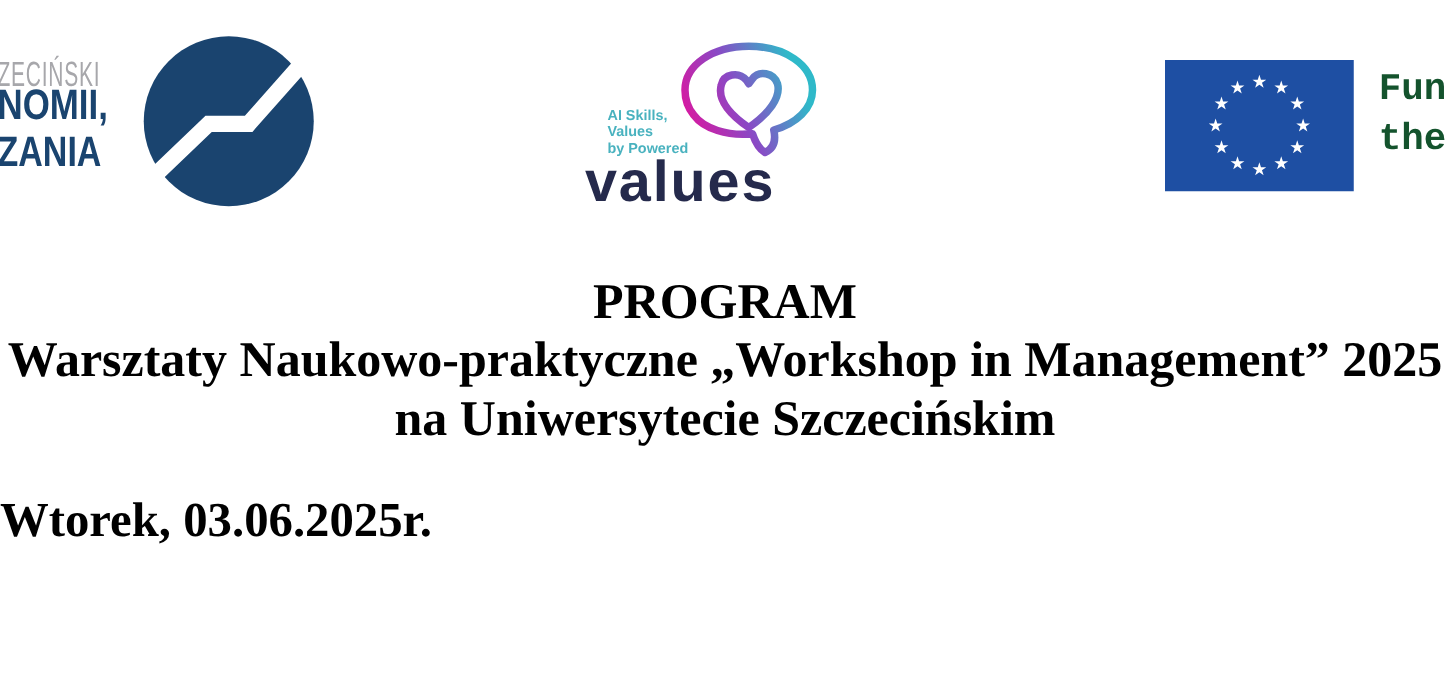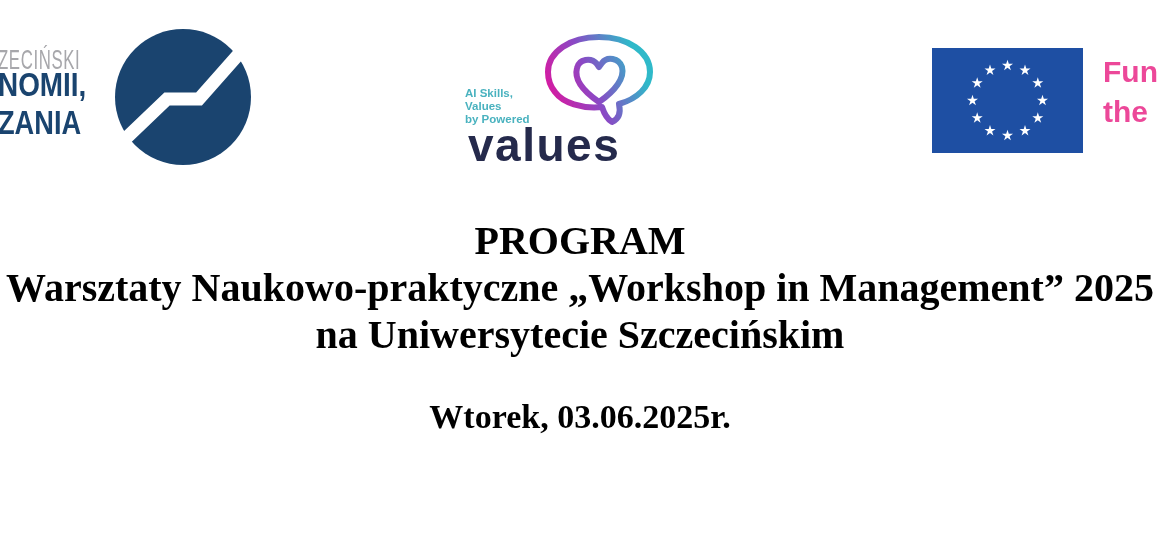--- a/index.html
+++ b/index.html
@@ -32,56 +32,56 @@
   }
   .uni-frag-3 {
     left: -2px; top: 103px;
     font-size: 34px; font-weight: bold;
     color: #1a446f; transform: scaleX(0.80);
   }
   .uni-mark { left: 112px; top: 26px; }
 
   
   .values-tagline {
-    left: 465px; top: 87px;
+    left: 486px; top: 87px;
     font-family: "Liberation Sans", sans-serif;
     font-size: 11.5px; font-weight: bold;
     line-height: 13px; color: #49b2bf;
     white-space: nowrap;
   }
   .values-bubble { left: 541px; top: 30px; }
   .values-wordmark {
     left: 468px; top: 116px;
     font-family: "Liberation Sans", sans-serif;
     font-size: 46px; font-weight: 600;
     line-height: 58px; letter-spacing: 1.5px;
     color: #252a4c; white-space: nowrap;
   }
 
   
   .eu-flag { left: 932px; top: 48px; width: 151px; height: 105px; background: #1e4fa3; }
   .eu-text {
     left: 1103px; top: 52px;
-    font-family: Liberation Sans, sans-serif;
+    font-family: Liberation Mono, monospace;
     font-size: 30px; font-weight: bold;
-    line-height: 40px; color: #ec4899;
+    line-height: 40px; color: #14532d;
     white-space: nowrap;
   }
 
   
   .title-block {
     left: -12px; top: 217px; width: 1184px;
     text-align: center;
     font-weight: bold; font-size: 40px; line-height: 47px;
     color: #000000;
   }
   .details-block {
     left: 0px; top: 397px; width: 1160px;
-    text-align: center;
-    font-weight: bold; font-size: 34px; line-height: 39px;
+    text-align: left;
+    font-weight: bold; font-size: 39px; line-height: 39px;
     color: #000000;
   }
   .nowrap { white-space: nowrap; }
 </style>
 </head>
 <body>
 
 <div class="canvas">
 
   <div>

